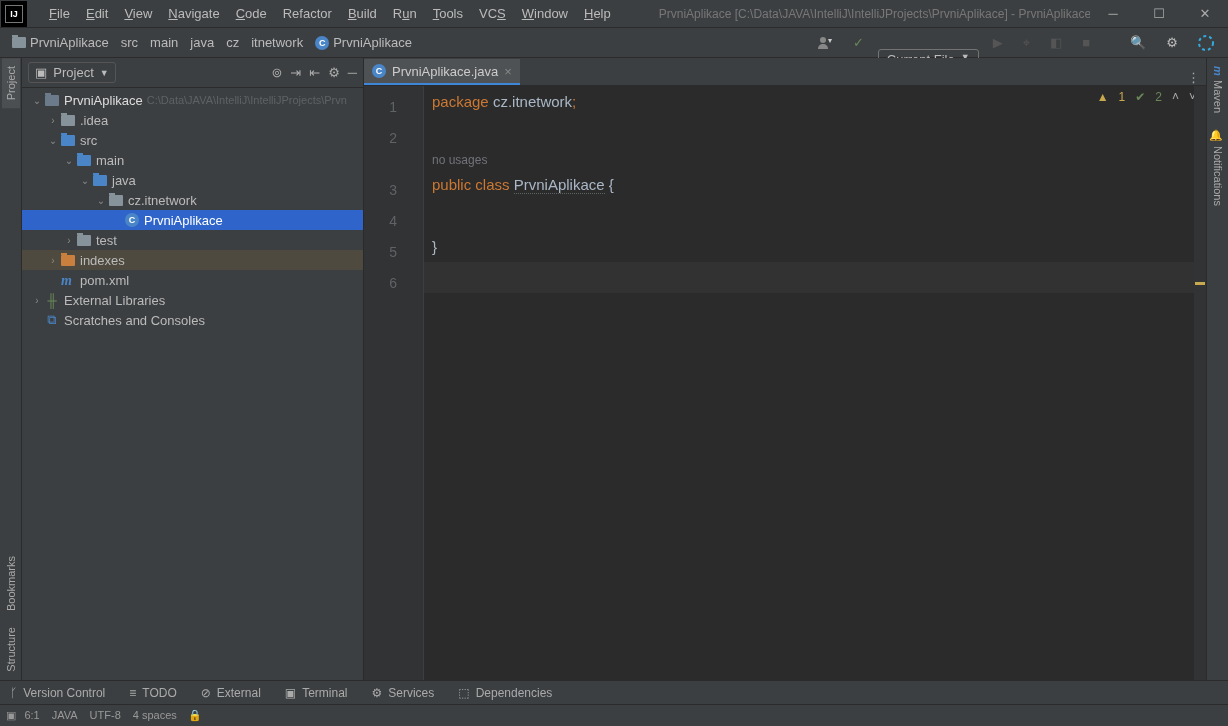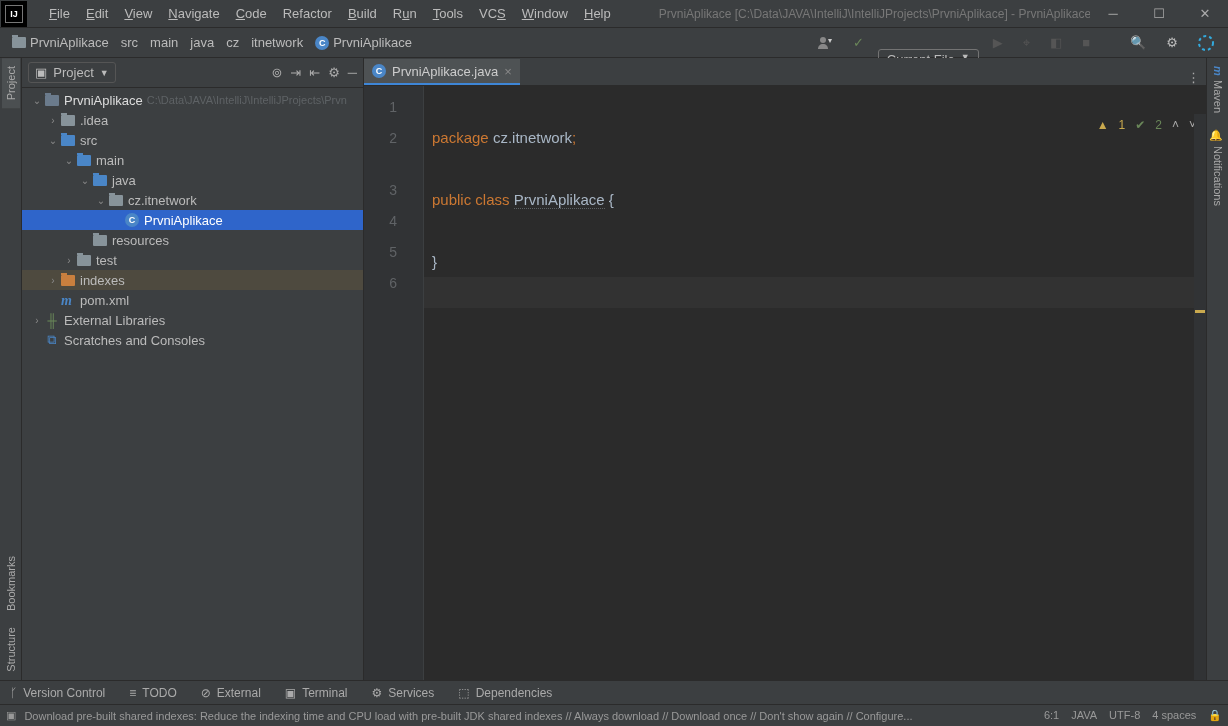--- a/index.html
+++ b/index.html
@@ -52,21 +52,21 @@
 
 
 .editor-area { flex:1; display:flex; flex-direction:column; background:#2b2b2b; }
 .editor-tabs { height:28px; background:#3c3f41; display:flex; align-items:flex-end; border-bottom:1px solid #2b2b2b; }
 .editor-tab { height:26px; background:#4e5254; border-bottom:2px solid #3e86d7; padding:0 8px; display:flex; align-items:center; gap:6px; cursor:pointer; color:#ccc; }
 .editor-tab .close { color:#888; cursor:pointer; }
 .editor-tabs .more { margin-left:auto; margin-right:6px; color:#aaa; cursor:pointer; }
 .editor-body { flex:1; display:flex; position:relative; }
 .gutter { width:60px; background:#313335; color:#606366; font-family:Consolas,monospace; font-size:14px; padding-top:6px; border-right:1px solid #3c3f41; }
 .gutter div { height:31px; text-align:right; padding-right:26px; line-height:31px; }
-.code { flex:1; font-family:Consolas,monospace; font-size:15px; padding-top:8px; position:relative;margin-top:28px; }
+.code { flex:1; font-family:Consolas,monospace; font-size:15px; padding-top:0; position:relative; }
 .code-line { height:31px; padding-left:8px; line-height:31px; }
 .code-line.current { background:#323232; }
 .kw { color:#cc7832; }
 .pkg { color:#a9b7c6; }
 .cls { color:#a9b7c6; border-bottom:1px dotted #5c6164; }
 .usages { color:#72737a; font-size:12px; }
 .semi { color:#cc7832; }
 .code-overlay { position:absolute; top:4px; right:10px; display:flex; gap:10px; align-items:center; font-size:12px; }
 .code-overlay .warn { color:#c9a94e; }
 .code-overlay .typo { color:#6a8759; }
@@ -264,27 +264,20 @@
           </span>
           <span class="label">cz.itnetwork</span>
         </div>
         <div class="tree-row selected" style="padding-left: 88px;">
           <span class="arrow"></span>
           <span class="icon">
             <span class="i-class">C</span>
           </span>
           <span class="label">PrvniAplikace</span>
         </div>
-        <div class="tree-row" style="padding-left: 56px;">
-          <span class="arrow"></span>
-          <span class="icon">
-            <span class="i-folder"></span>
-          </span>
-          <span class="label">resources</span>
-        </div>
         <div class="tree-row" style="padding-left: 40px;">
           <span class="arrow">›</span>
           <span class="icon">
             <span class="i-folder"></span>
           </span>
           <span class="label">test</span>
         </div>
         <div class="tree-row highlight" style="padding-left: 24px;">
           <span class="arrow">›</span>
           <span class="icon">
@@ -331,20 +324,21 @@
           <div style="height: 31px;">2</div>
           <div style="height: 21px;"></div>
           <div style="height: 31px;">3</div>
           <div style="height: 31px;">4</div>
           <div style="height: 31px;">5</div>
           <div style="height: 31px;">6</div>
         </div>
       <div class="code" id="code">
         <div class="code-line"><span class="kw">package</span> <span class="pkg">cz.itnetwork</span><span class="semi">;</span></div>
           <div class="code-line"></div>
+          <div class="code-line" style="height: 21px; line-height: 21px;"><span class="usages">no usages</span></div>
           <div class="code-line"><span class="kw">public class</span> <span class="cls">PrvniAplikace</span> <span class="pkg">{</span></div>
           <div class="code-line"></div>
           <div class="code-line"><span class="pkg">}</span></div>
           <div class="code-line current"></div>
 
       <div class="code-overlay">
           <span class="warn">▲</span>
             <span class="warn">1</span>
           <span class="typo">✔</span>
             <span class="typo">2</span>
@@ -392,21 +386,20 @@
       <span>Services</span>
     </div>
     <div class="bt-item">
       <span>⬚</span>
       <span>Dependencies</span>
     </div>
   </div>
 
 <div class="statusbar">
   <span style="margin-right:8px">▣</span>
-  <span class="msg">Download pre-built shared indexes: Reduce the indexing time and CPU load with pre-built JDK shared indexes // Always download // Download once // Don't show again // Configure...</span>
   <span class="right">
     <span>6:1</span>
     <span>JAVA</span>
     <span>UTF-8</span>
     <span>4 spaces</span>
     <span>🔒</span>
   </span>
 </div>
 
 </body></html>

